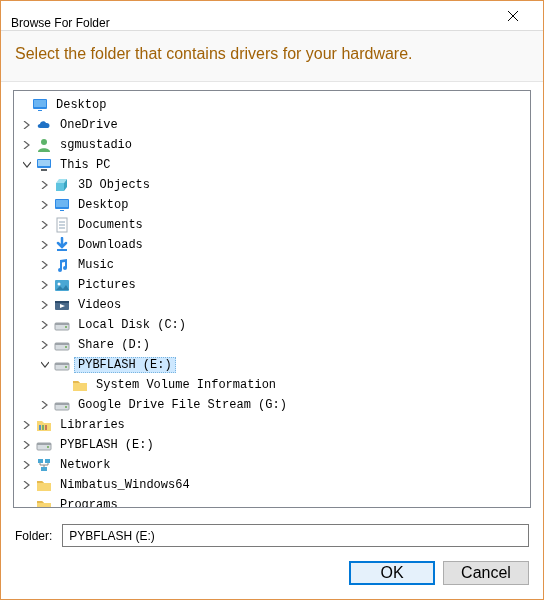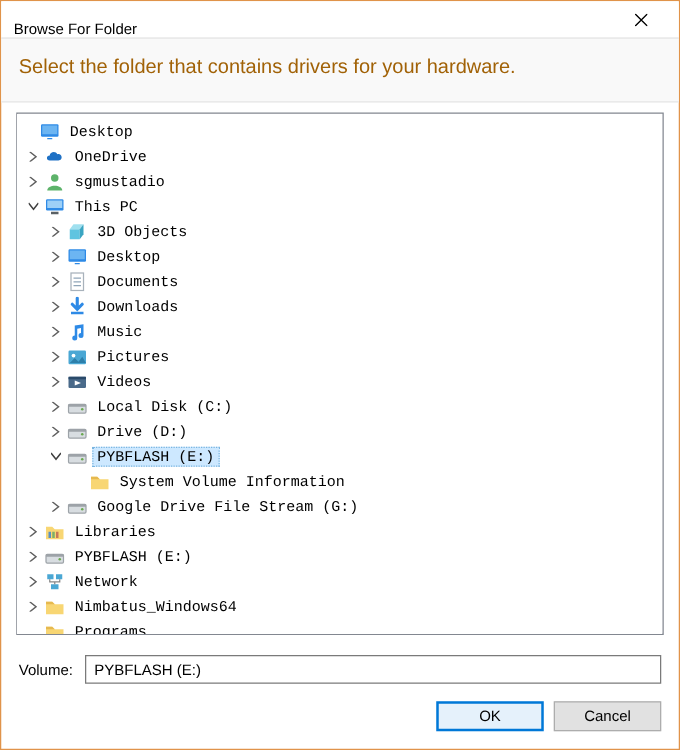--- a/index.html
+++ b/index.html
@@ -116,21 +116,21 @@
     display: flex;
     justify-content: flex-end;
     gap: 8px;
     padding: 8px 14px 14px 14px;
   }
   .btn {
     min-width: 86px;
     height: 24px;
     border: 1px solid #adadad;
     background: #e1e1e1;
-    font-size: 12px;
+    font-size: 16px;
     font-family: inherit;
     cursor: pointer;
   }
   .btn.primary {
     border: 2px solid #0078d7;
     background: #e5f1fb;
   }
 </style>
 </head>
 <body>
@@ -398,21 +398,21 @@
       <span class="chev">
           <svg viewBox="0 0 8 8">
             <use href="#chev-right"></use>
           </svg>
         </span>
       <span class="icon">
           <svg width="16" height="16">
             <use href="#i-drive"></use>
           </svg>
         </span>
-      <span class="label">Drive (D:)</span>
+      <span class="label">Share (D:)</span>
     </div>
 
     <div class="row lvl2 selected">
       <span class="chev">
           <svg viewBox="0 0 8 8">
             <use href="#chev-down"></use>
           </svg>
         </span>
       <span class="icon">
           <svg width="16" height="16">
@@ -508,21 +508,21 @@
           <svg width="16" height="16">
             <use href="#i-folder"></use>
           </svg>
         </span>
       <span class="label">Programs</span>
     </div>
 
   </div>
 
   <div class="folder-row">
-    <label>Volume:</label>
+    <label>Folder:</label>
     <input type="text" class="folder-input" value="PYBFLASH (E:)" style="">
   </div>
 
   <div class="button-row">
     <button class="btn primary">OK</button>
     <button class="btn">Cancel</button>
   </div>
 
 </div>
 

